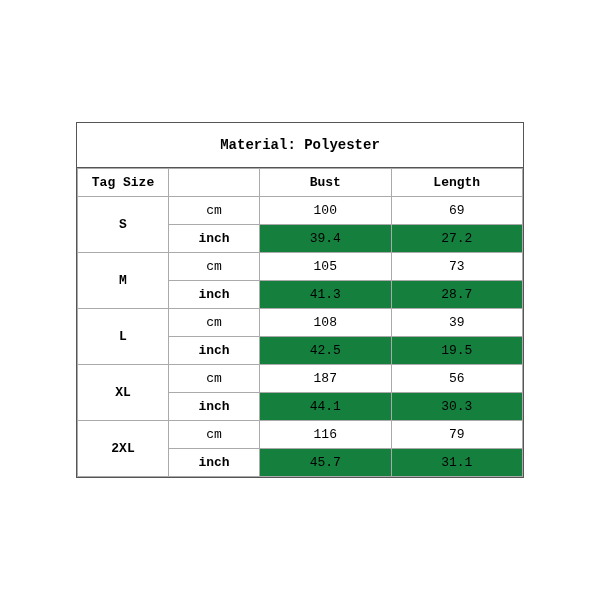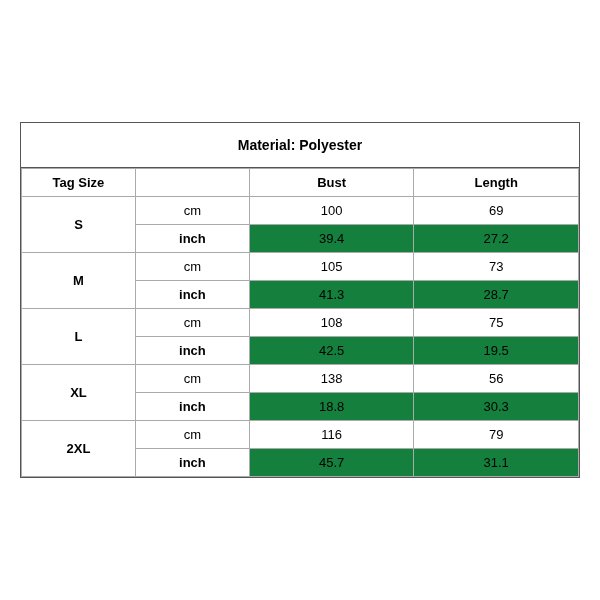--- a/index.html
+++ b/index.html
@@ -14,22 +14,23 @@
       justify-content: center;
       align-items: center;
       width: 600px;
       height: 600px;
       font-family: Arial, sans-serif;
       font-size: 13px;
     }
 
     .outer-wrapper {
       border: 1.5px solid #555;
-      width: 560px;
+      width: 448px;
       background: #fff;
+      font-family: Liberation Mono, monospace;
     }
 
     .title-row {
       text-align: center;
       padding: 14px 10px;
       font-weight: bold;
       font-size: 14px;
       border-bottom: 1.5px solid #555;
     }
 
@@ -112,36 +113,36 @@
         </tr>
         <tr>
           <td class="unit-cell bold">inch</td>
           <td class="value-cell shaded">41.3</td>
           <td class="value-cell shaded">28.7</td>
         </tr>
         <tr>
           <td rowspan="2" class="tag-size-cell">L</td>
           <td class="unit-cell">cm</td>
           <td class="value-cell">108</td>
-          <td class="value-cell">75</td>
+          <td class="value-cell">39</td>
         </tr>
         <tr>
           <td class="unit-cell bold">inch</td>
           <td class="value-cell shaded">42.5</td>
           <td class="value-cell shaded">19.5</td>
         </tr>
         <tr>
           <td rowspan="2" class="tag-size-cell">XL</td>
           <td class="unit-cell">cm</td>
-          <td class="value-cell">138</td>
+          <td class="value-cell">187</td>
           <td class="value-cell">56</td>
         </tr>
         <tr>
           <td class="unit-cell bold">inch</td>
-          <td class="value-cell shaded">18.8</td>
+          <td class="value-cell shaded">44.1</td>
           <td class="value-cell shaded">30.3</td>
         </tr>
         <tr>
           <td rowspan="2" class="tag-size-cell">2XL</td>
           <td class="unit-cell">cm</td>
           <td class="value-cell">116</td>
           <td class="value-cell">79</td>
         </tr>
         <tr>
           <td class="unit-cell bold">inch</td>

